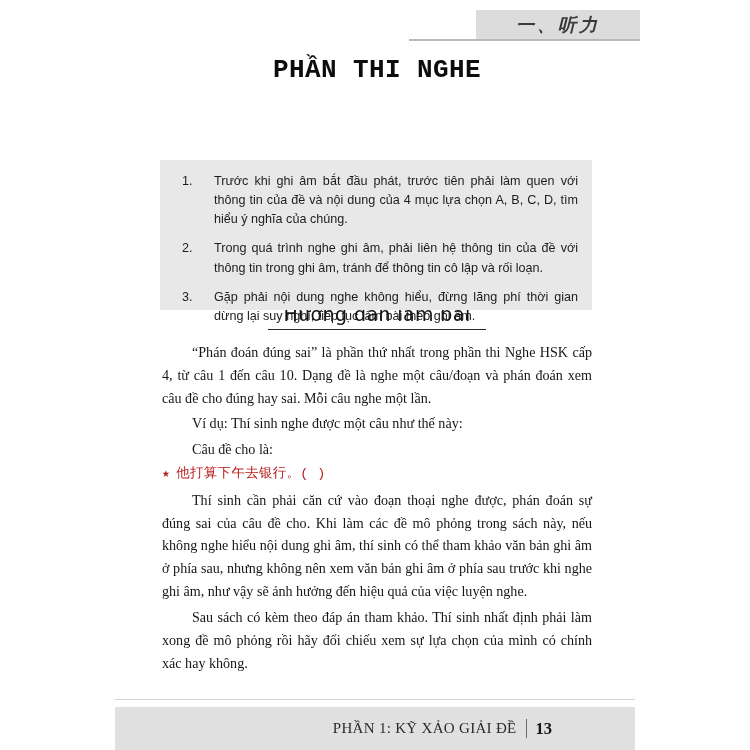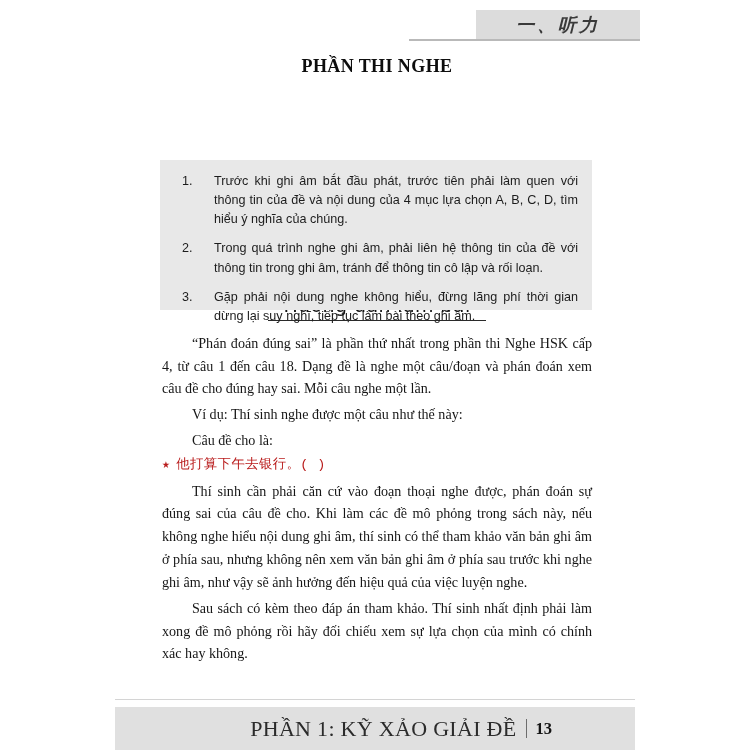--- a/index.html
+++ b/index.html
@@ -60,22 +60,22 @@
 
   
   .content {
     position: absolute;
     left: 162px;
     top: 56px;
     width: 430px;
   }
 
   h1.doc-title {
-    font-family: Liberation Serif, serif;
-    font-size: 18px;
+    font-family: Liberation Mono, monospace;
+    font-size: 26px;
     font-weight: 700;
     text-align: center;
     letter-spacing: 0.4px;
     margin: 0 0 14px 0;
     line-height: 1.15;
     color: #0d0d0d;
   }
 
   p.body-text {
     font-size: 14.1px;
@@ -189,21 +189,21 @@
     position: absolute;
     right: 83px;
     top: 0;
     height: 43px;
     display: flex;
     align-items: center;
     gap: 9px;
   }
   .footer-title {
     font-family: "Liberation Serif", serif;
-    font-size: 22px;
+    font-size: 15px;
     color: #2b2b2b;
     letter-spacing: 0.3px;
   }
   .footer-sep {
     width: 1px;
     height: 19px;
     background: #6d6d6d;
   }
   .footer-page {
     font-family: "Liberation Serif", serif;
@@ -241,21 +241,21 @@
 
     <h2 class="part-title">PHẦN 1 – PHÁN ĐOÁN ĐÚNG SAI</h2>
 
     <div class="guide-wrap">
       <span class="guide-title">Hướng dẫn làm bài</span>
       <div class="guide-rule"></div>
     </div>
 
     <div style="height:11px"></div>
 
-    <p class="body-text">“Phán đoán đúng sai” là phần thứ nhất trong phần thi Nghe HSK cấp 4, từ câu 1 đến câu 18. Dạng đề là nghe một câu/đoạn và phán đoán xem câu đề cho đúng hay sai. Mỗi câu nghe một lần.</p>
+    <p class="body-text">“Phán đoán đúng sai” là phần thứ nhất trong phần thi Nghe HSK cấp 4, từ câu 1 đến câu 10. Dạng đề là nghe một câu/đoạn và phán đoán xem câu đề cho đúng hay sai. Mỗi câu nghe một lần.</p>
 
     <p class="body-text">Ví dụ: Thí sinh nghe được một câu như thế này:</p>
 
 
     <p class="body-text">Câu đề cho là:</p>
 
     <p class="cjk-star">
       <span class="star-glyph">★</span><span>他打算下午去银行。(        )</span>
     </p>
 

